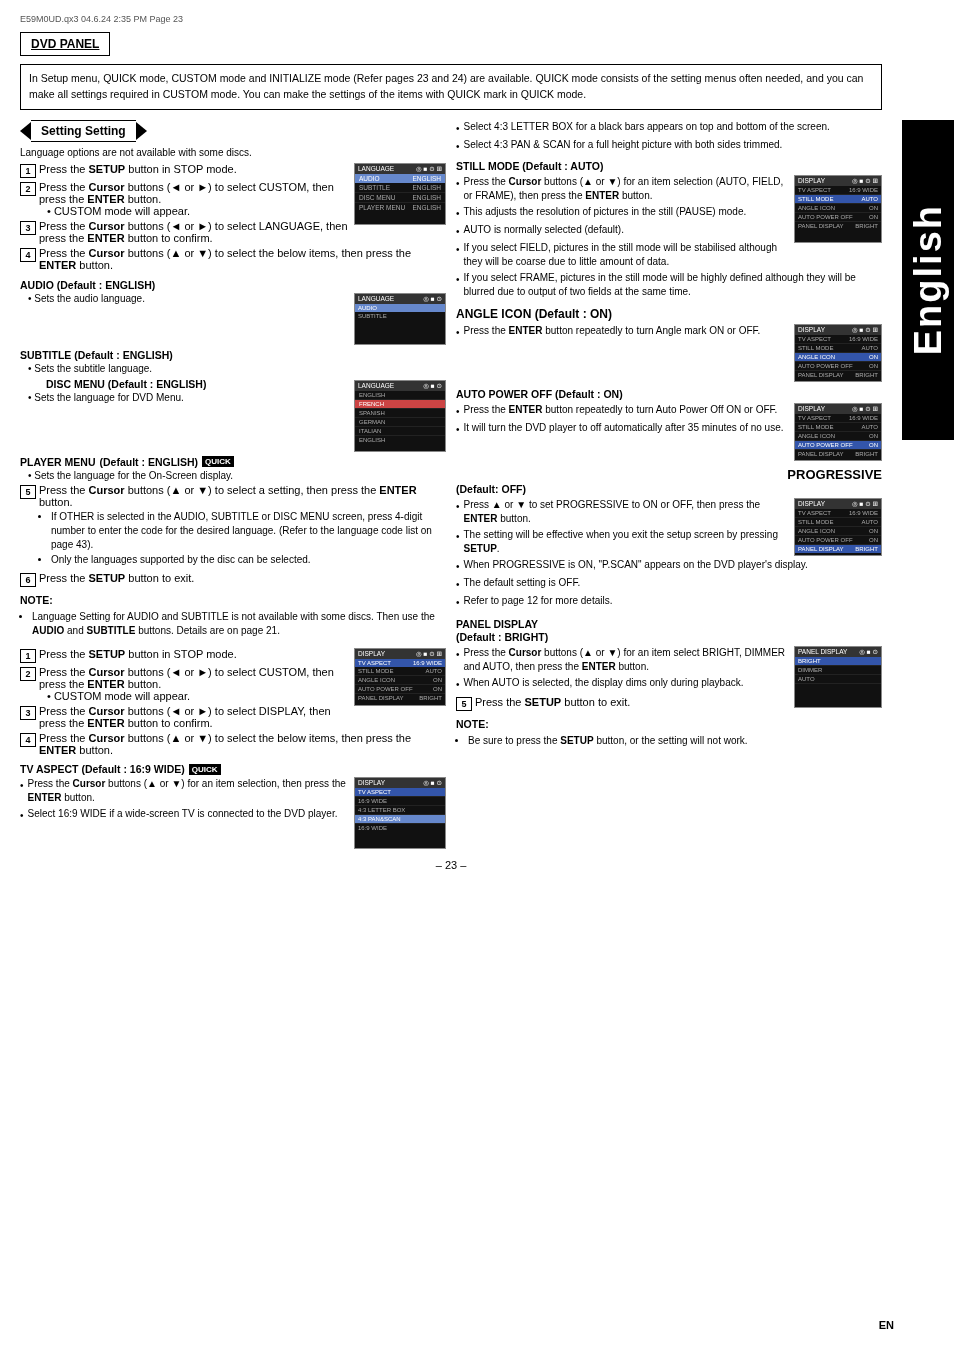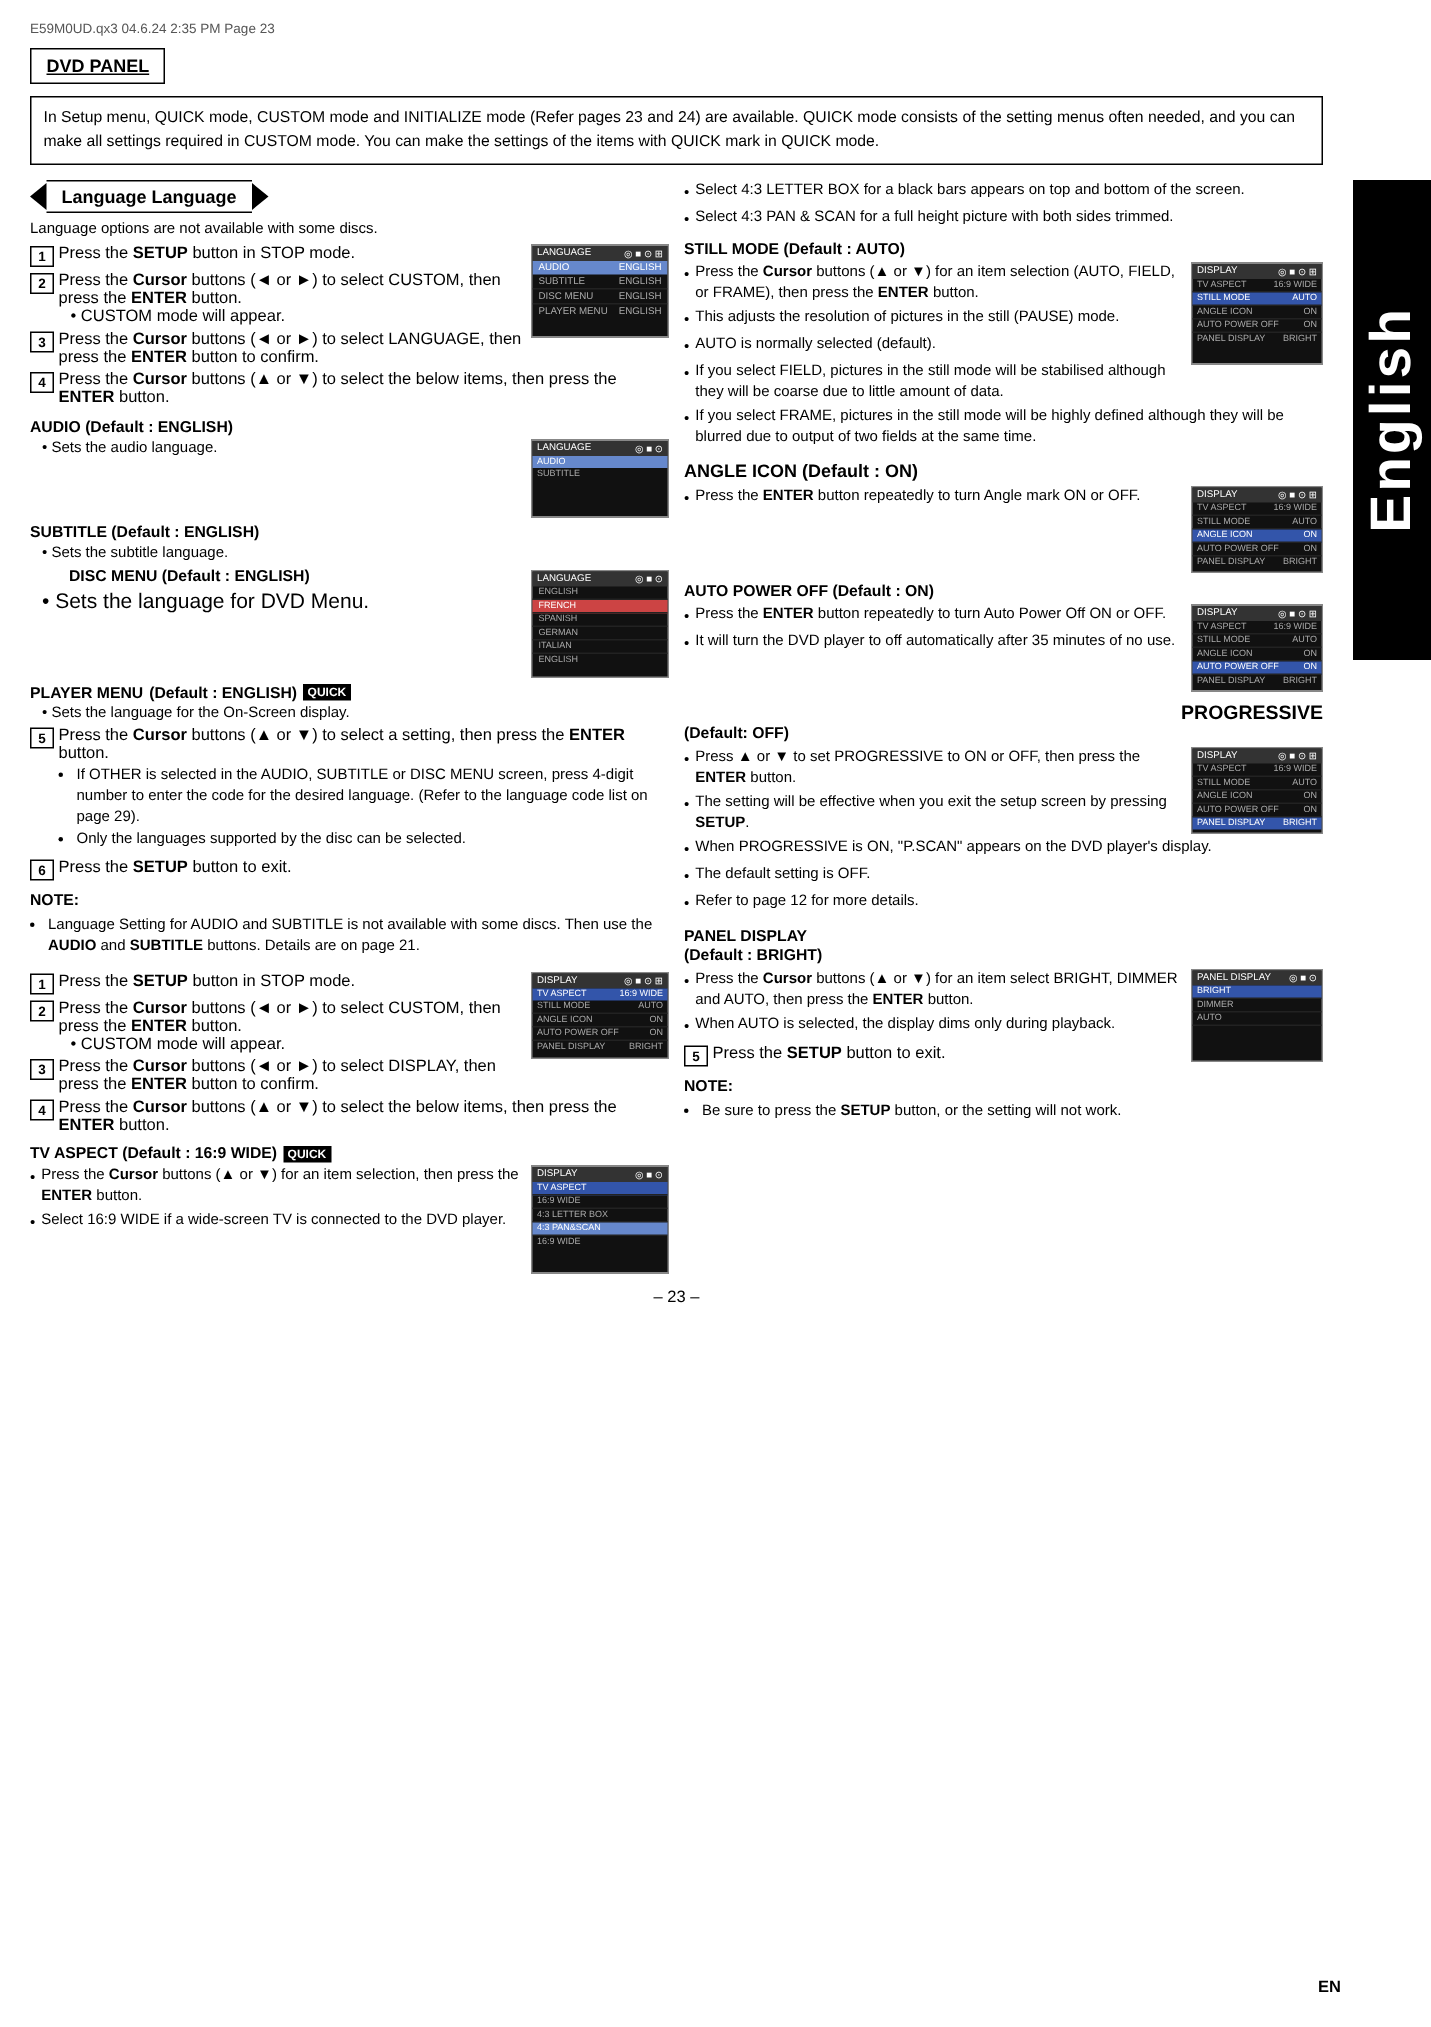--- a/index.html
+++ b/index.html
@@ -198,21 +198,21 @@
 
     
     <div class="two-col">
 
       <div class="left-col">
 
         <div>
 
           <div style="display:flex; align-items:center; margin-bottom:5px;">
             <div style="width:0;height:0;border-top:9px solid transparent;border-bottom:9px solid transparent;border-right:11px solid #000;"></div>
-            <div style="border:1px solid #000; padding:3px 10px; font-weight:bold; font-size:12px; border-left:none; border-right:none;">Language Language</div>
+            <div style="border:1px solid #000; padding:3px 10px; font-weight:bold; font-size:12px; border-left:none; border-right:none;">Setting Setting</div>
             <div style="width:0;height:0;border-top:9px solid transparent;border-bottom:9px solid transparent;border-left:11px solid #000;"></div>
           </div>
 
           <div style="font-size:10px; margin-bottom:5px;">Language options are not available with some discs.</div>
 
           <div class="cf">
 
             <div class="menu-screenshot language-menu" style="float:right; width:92px; height:62px; background:#111; color:#fff; font-size:6.5px; border:1px solid #888; margin-left:6px;">
               <div style="background:#333; padding:1px 3px; display:flex; justify-content:space-between; font-size:6.5px;">
                 <span>LANGUAGE</span>
@@ -280,38 +280,38 @@
               <div style="padding:1px 4px; color:#aaa; font-size:6px; border-bottom:1px solid #222;">ENGLISH</div>
               <div style="padding:1px 4px; background:#c44; color:#fff; font-size:6px; border-bottom:1px solid #222;">FRENCH</div>
               <div style="padding:1px 4px; color:#aaa; font-size:6px; border-bottom:1px solid #222;">SPANISH</div>
               <div style="padding:1px 4px; color:#aaa; font-size:6px; border-bottom:1px solid #222;">GERMAN</div>
               <div style="padding:1px 4px; color:#aaa; font-size:6px; border-bottom:1px solid #222;">ITALIAN</div>
               <div style="padding:1px 4px; color:#aaa; font-size:6px;">ENGLISH</div>
             </div>
 
             <div style="margin-top:4px;">
               <div style="font-weight:bold; font-size:10.5px; margin-bottom:2px;padding-left:26px;">DISC MENU (Default : ENGLISH)</div>
-              <div style="font-size:14px; padding-left:8px;">• Sets the language for DVD Menu.</div>
+              <div style="font-size:10px; padding-left:8px;">• Sets the language for DVD Menu.</div>
             </div>
           </div>
 
           <div style="margin-top:4px;">
             <div style="font-weight:bold; font-size:10.5px; margin-bottom:2px; display:flex; align-items:center; gap:4px;">
               <span>PLAYER MENU</span>
               <span>(Default : ENGLISH)</span>
               <span style="background:#000; color:#fff; font-size:8px; padding:1px 3px; font-weight:bold;">QUICK</span>
             </div>
             <div style="font-size:10px; padding-left:8px; margin-bottom:3px;">• Sets the language for the On-Screen display.</div>
 
             <div class="step-item">
               <span class="step-num">5</span>
               <div class="step-content">
                 Press the <b>Cursor</b> buttons (▲ or ▼) to select a setting, then press the <b>ENTER</b> button.
                 <ul class="sub-bullets">
-                  <li>If OTHER is selected in the AUDIO, SUBTITLE or DISC MENU screen, press 4-digit number to enter the code for the desired language. (Refer to the language code list on page 29).</li>
+                  <li>If OTHER is selected in the AUDIO, SUBTITLE or DISC MENU screen, press 4-digit number to enter the code for the desired language. (Refer to the language code list on page 43).</li>
                   <li>Only the languages supported by the disc can be selected.</li>
                 </ul>
               </div>
             </div>
 
             <div class="step-item">
               <span class="step-num">6</span>
               <div class="step-content">Press the <b>SETUP</b> button to exit.</div>
             </div>
 

